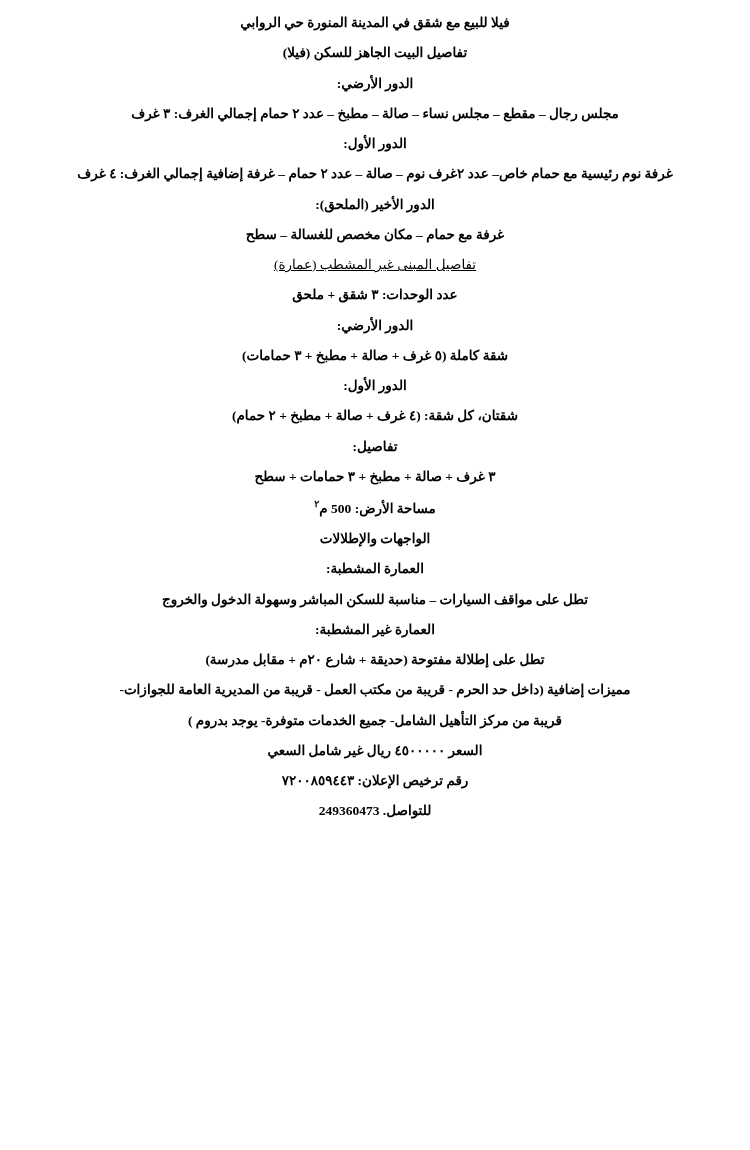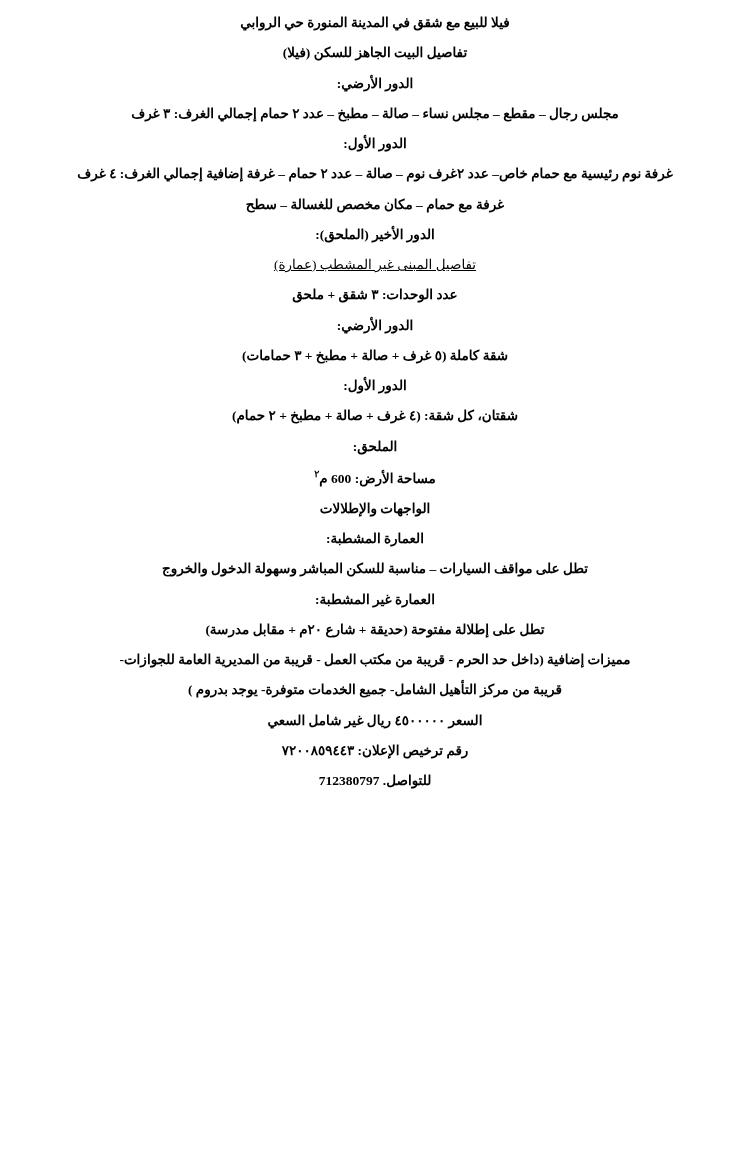--- a/index.html
+++ b/index.html
@@ -51,33 +51,34 @@
 </head>
 <body>
 
 <div class="page">
   <div class="line bold">فيلا للبيع مع شقق في المدينة المنورة حي الروابي</div>
   <div class="line bold">تفاصيل البيت الجاهز للسكن (فيلا)</div>
   <div class="line bold">الدور الأرضي:</div>
   <div class="line normal">مجلس رجال – مقطع – مجلس نساء – صالة – مطبخ – عدد ٢ حمام  إجمالي الغرف: ٣ غرف</div>
   <div class="line bold">الدور الأول:</div>
   <div class="line normal">غرفة نوم رئيسية مع حمام خاص– عدد ٢غرف نوم – صالة – عدد ٢ حمام – غرفة إضافية إجمالي الغرف: ٤ غرف</div>
+  <div class="line bold">الدور الأخير (الملحق):</div>
   <div class="line normal">غرفة مع حمام – مكان مخصص للغسالة – سطح</div>
-  <div class="line bold">الدور الأخير (الملحق):</div>
   <div class="line underline-bold">تفاصيل المبنى غير المشطب (عمارة)</div>
   <div class="line bold">عدد الوحدات: ٣ شقق + ملحق</div>
   <div class="line bold">الدور الأرضي:</div>
   <div class="line normal">شقة كاملة (٥ غرف + صالة + مطبخ + ٣ حمامات)</div>
   <div class="line bold">الدور الأول:</div>
   <div class="line normal">شقتان، كل شقة: (٤ غرف + صالة + مطبخ + ٢ حمام)</div>
-  <div class="line bold">الملحق:</div>
-  <div class="line normal"><span>مساحة الأرض: 600 م</span><span class="sup">٢</span></div>
+  <div class="line bold">تفاصيل:</div>
+  <div class="line normal">٣ غرف + صالة + مطبخ + ٣ حمامات + سطح</div>
+  <div class="line normal"><span>مساحة الأرض: 500 م</span><span class="sup">٢</span></div>
   <div class="line bold">الواجهات والإطلالات</div>
   <div class="line bold">العمارة المشطبة:</div>
   <div class="line normal">تطل على مواقف السيارات – مناسبة للسكن المباشر وسهولة الدخول والخروج</div>
   <div class="line bold">العمارة غير المشطبة:</div>
   <div class="line normal">تطل على إطلالة مفتوحة (حديقة + شارع ٢٠م + مقابل مدرسة)</div>
   <div class="line normal">مميزات إضافية (داخل حد الحرم - قريبة من مكتب العمل - قريبة من المديرية العامة للجوازات-</div>
   <div class="line normal">قريبة من مركز التأهيل الشامل- جميع الخدمات متوفرة- يوجد بدروم )</div>
   <div class="line bold">السعر ٤٥٠٠٠٠٠ ريال غير شامل السعي</div>
   <div class="line bold">رقم ترخيص الإعلان: ٧٢٠٠٨٥٩٤٤٣</div>
-  <div class="line bold">للتواصل. 712380797</div>
+  <div class="line bold">للتواصل. 249360473</div>
 </div>
 
 </body></html>

